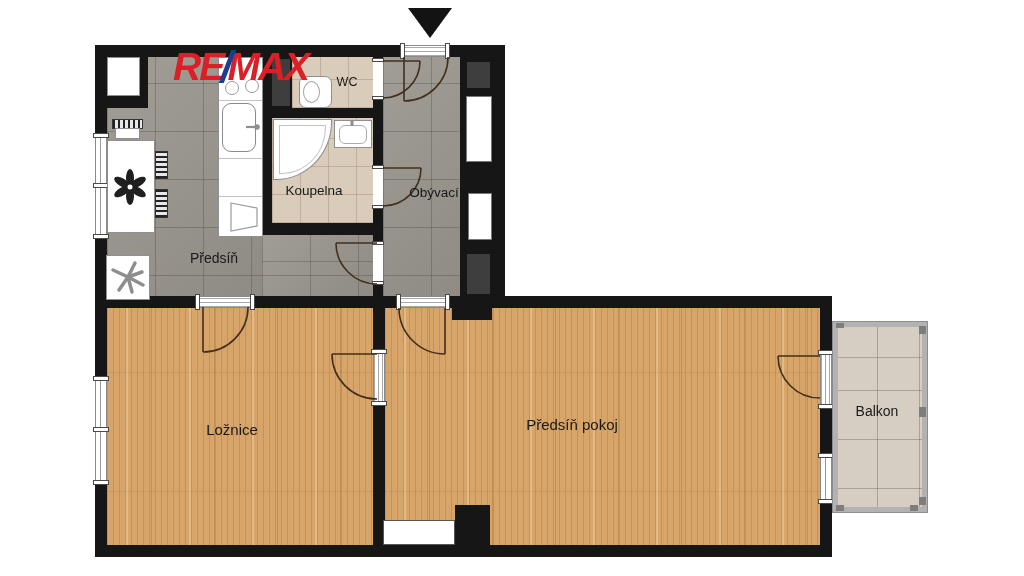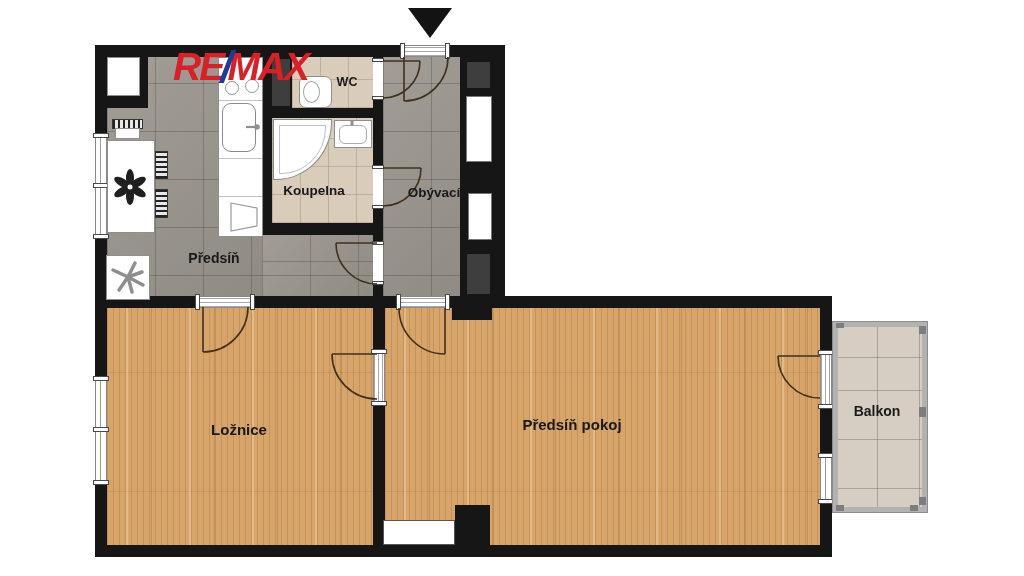--- a/index.html
+++ b/index.html
@@ -35,21 +35,21 @@
   .win{position:absolute;background:#fff;border:1px solid #8a8a8a;box-sizing:border-box;}
   .winline-v{position:absolute;width:1px;background:#9a9a9a;}
   .cap{position:absolute;background:#fff;border:1px solid #4a4a4a;box-sizing:border-box;}
   .opn{position:absolute;background:#fff;}
   .thresh{position:absolute;background:#fff;border:1px solid #8a8a8a;box-sizing:border-box;
     background-image:repeating-linear-gradient(0deg,#a8a8a8 0 1px, transparent 1px 4px);}
   .threshv{position:absolute;background:#fff;border:1px solid #8a8a8a;box-sizing:border-box;
     background-image:repeating-linear-gradient(90deg,#a8a8a8 0 1px, transparent 1px 4px);}
   .fix{position:absolute;background:#fff;border:1px solid #8f8f8f;box-sizing:border-box;}
   .niche{position:absolute;background:#fff;border:1px solid #777;box-sizing:border-box;}
-  .lbl{position:absolute;transform:translate(-50%,-50%);font-weight:bold;color:#191919;white-space:nowrap;}
+  .lbl{position:absolute;transform:translate(-50%,-50%);font-weight:normal;color:#191919;white-space:nowrap;}
   .hatch-v{position:absolute;background:repeating-linear-gradient(90deg,#232323 0 2px, #e8e8e8 2px 5px);border:1px solid #333;box-sizing:border-box;}
   .hatch-h{position:absolute;background:repeating-linear-gradient(0deg,#232323 0 2px, #e8e8e8 2px 5px);border:1px solid #333;box-sizing:border-box;}
   .divline{position:absolute;height:1px;background:#c2c2c2;}
   .circle{position:absolute;border:1px solid #999;border-radius:50%;background:#fff;box-sizing:border-box;}
   #arrow{position:absolute;width:0;height:0;border-left:22px solid transparent;border-right:22px solid transparent;border-top:30px solid #131313;}
   #logo{position:absolute;font-weight:bold;font-style:italic;font-size:39px;letter-spacing:-2px;line-height:34px;}
   #logo .re,#logo .max{color:var(--red);margin-top:12px;}
   #logo .slash{color:var(--blue);font-size:44px;margin:0 -3px;position:relative;top:2px;}
   .balframe{position:absolute;border:5px solid #b2b2b2;box-shadow:0 0 0 1px #8d8d8d;box-sizing:border-box;background:transparent;}
   .post{position:absolute;background:#7d7d7d;}
@@ -247,17 +247,17 @@
   </svg>
 
   <div id="logo" style="left:173px;top:48px;">
     <span class="re">RE</span><span class="slash">/</span><span class="max">MAX</span>
   </div>
 
   <div class="lbl" style="left:214px;top:258px;font-size:14px;">Předsíň</div>
   <div class="lbl" style="left:347px;top:82px;font-size:12.5px;">WC</div>
   <div class="lbl" style="left:314px;top:190px;font-size:13.5px;">Koupelna</div>
   <div class="lbl" style="left:434px;top:192px;font-size:13.5px;">Obývací</div>
-  <div class="lbl" style="left:239px;top:429px;font-size:15px;">Ložnice</div>
+  <div class="lbl" style="left:232px;top:429px;font-size:15px;">Ložnice</div>
   <div class="lbl" style="left:572px;top:424px;font-size:15px;">Předsíň pokoj</div>
   <div class="lbl" style="left:877px;top:411px;font-size:14px;">Balkon</div>
 
 </div>
 
 </body></html>

